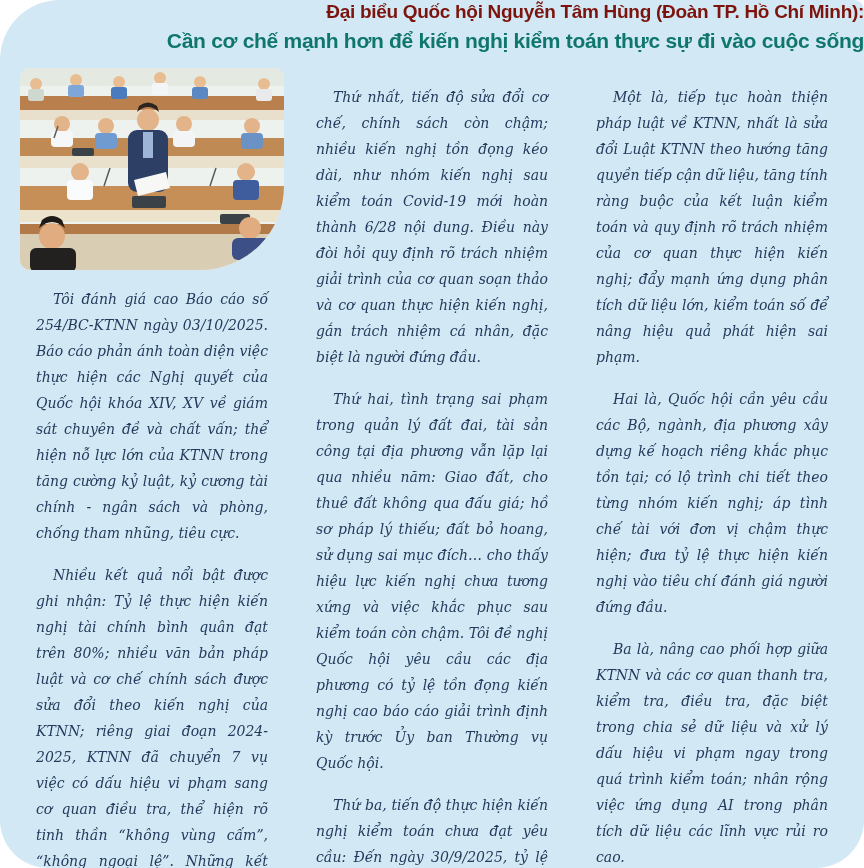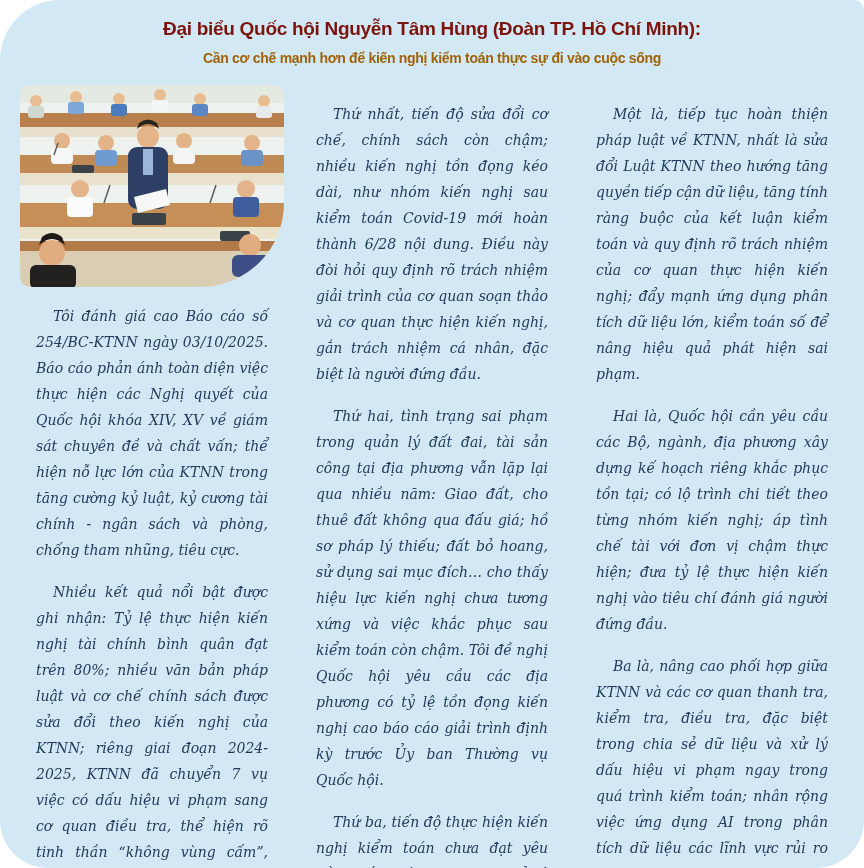--- a/index.html
+++ b/index.html
@@ -3,30 +3,30 @@
 <meta charset="utf-8">
 <style>
   html,body{margin:0;padding:0;background:#ffffff;}
   body{width:864px;height:868px;position:relative;font-family:"DejaVu Serif",serif;}
   .page{
     position:absolute;inset:0;
     background:#d2e9f5;
     border-radius:60px 10px 48px 48px;
     overflow:hidden;
   }
-  .header{ text-align:center; padding-top:17px; }
+  .header{ text-align:right; }
   .kicker{
     font-family:"Liberation Sans",sans-serif;
     font-weight:bold;font-size:19px;line-height:24px;
     color:#7c130c;letter-spacing:-0.3px;
   }
   .headline{
     font-family:"Liberation Sans",sans-serif;
-    font-weight:bold;font-size:14px;line-height:26px;
-    color:#a16207;letter-spacing:-0.3px;margin-top:4px;
+    font-weight:bold;font-size:21px;line-height:26px;
+    color:#0f766e;letter-spacing:-0.3px;margin-top:4px;
   }
   .content{
     display:flex;gap:16px;
     padding:14px 20px 0 20px;
   }
   .col{flex:1 1 0;min-width:0;}
   .photo-wrap{
     width:100%;height:202px;margin-bottom:9px;
     border-radius:10px 10px 84px 10px;
     overflow:hidden;background:#e9ddc9;

